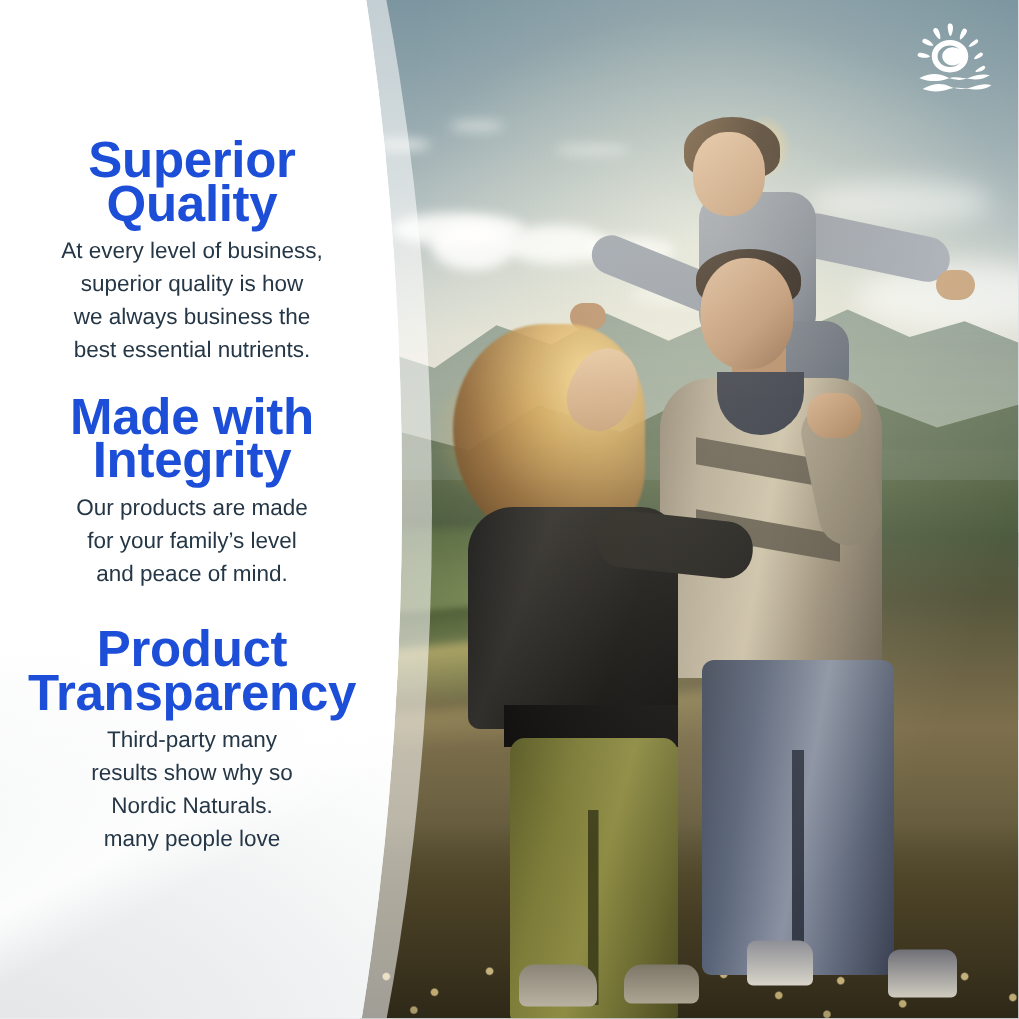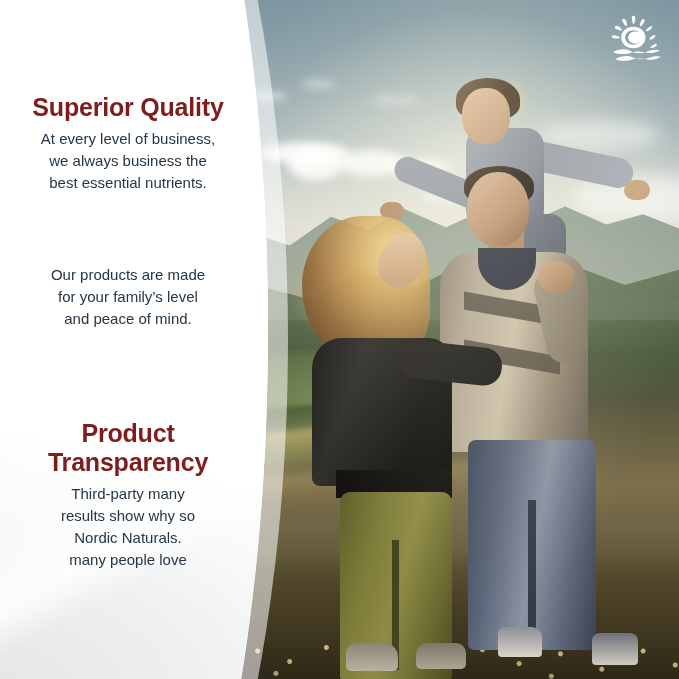--- a/index.html
+++ b/index.html
@@ -403,24 +403,24 @@
   }
   .block { position: absolute; left: 0; width: 256px; }
   .block-1 { top: 93px; }
   .block-2 { top: 264px; }
   .block-3 { top: 419px; text-align: center; }
 
   .block h2 {
     margin: 0 0 6px 0;
     font-family: "Liberation Sans", sans-serif;
     font-weight: bold;
-    font-size: 25px;
+    font-size: 34px;
     line-height: 29px;
     letter-spacing: -0.2px;
-    color: #7f1d1d;
+    color: #1d4ed8;
   }
   .block p {
     margin: 0;
     font-family: "Liberation Sans", sans-serif;
     font-weight: normal;
     font-size: 15px;
     line-height: 22px;
     color: #253746;
   }
   .block p .ln { display: block; }
@@ -517,26 +517,31 @@
 
   <div class="content">
 
     <div class="block block-1">
       <h2>
         <span class="ln">Superior</span>
         <span class="ln">Quality</span>
       </h2>
       <p>
         <span class="ln">At every level of business,</span>
+        <span class="ln">superior quality is how</span>
         <span class="ln">we always business the</span>
         <span class="ln">best essential nutrients.</span>
       </p>
     </div>
 
     <div class="block block-2">
+      <h2>
+        <span class="ln">Made with</span>
+        <span class="ln">Integrity</span>
+      </h2>
       <p>
         <span class="ln">Our products are made</span>
         <span class="ln">for your family’s level</span>
         <span class="ln">and peace of mind.</span>
       </p>
     </div>
 
     <div class="block block-3">
       <h2>
         <span class="ln">Product</span>

